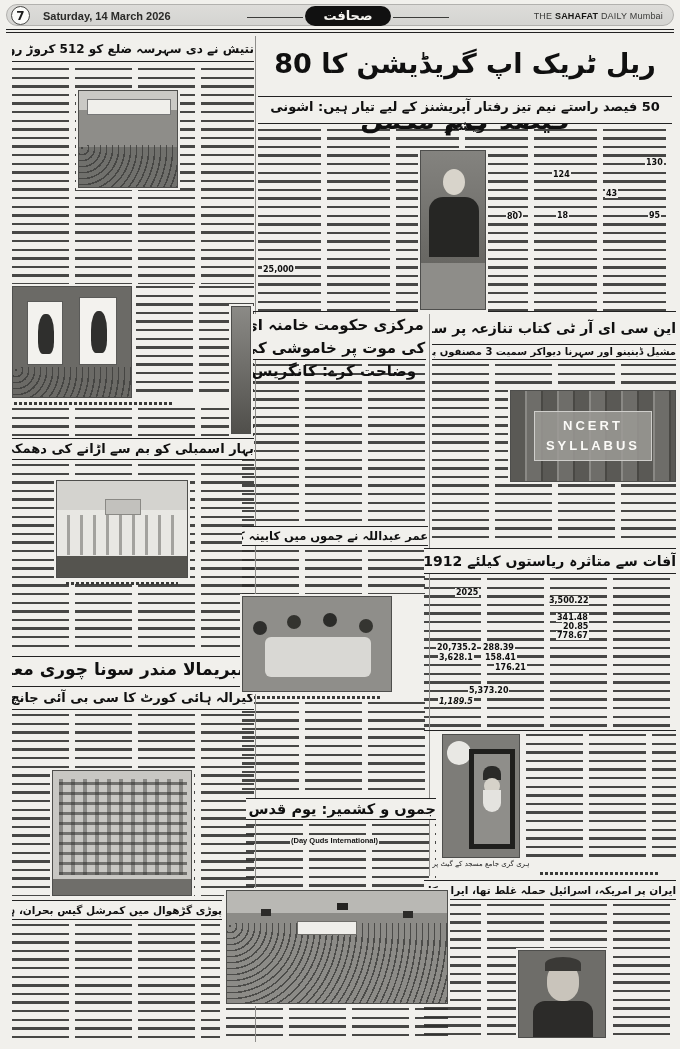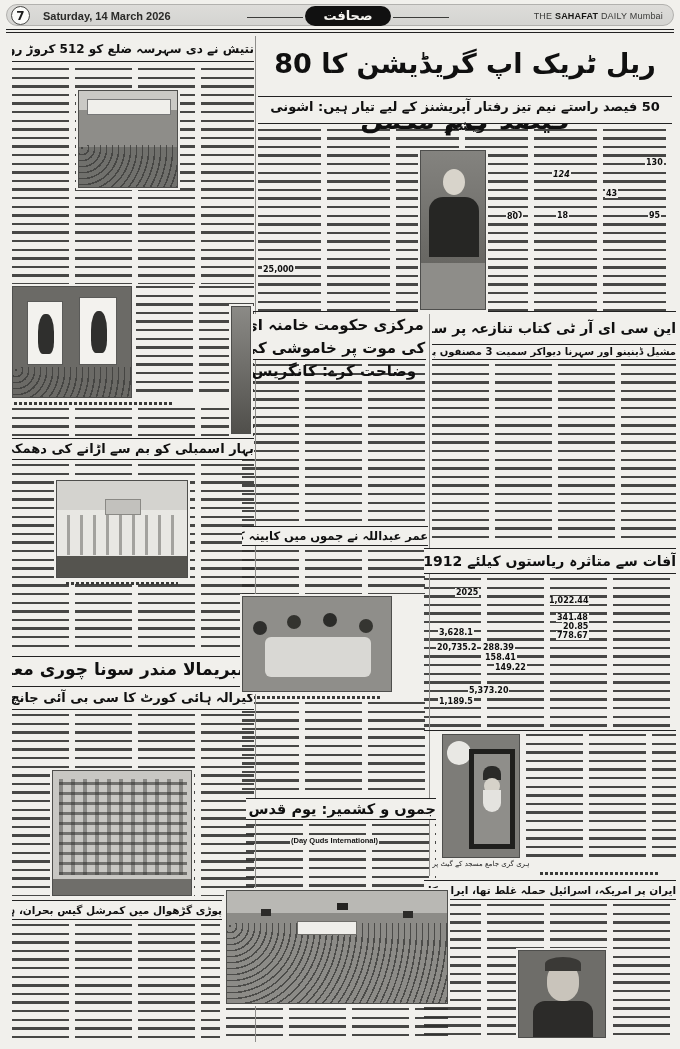--- a/index.html
+++ b/index.html
@@ -66,21 +66,21 @@
 
   <div class="hl ur" style="left:258px;top:36px;width:414px;height:58px;font-size:27px;line-height:56px;">ریل ٹریک اپ گریڈیشن کا 80 فیصد کام مکمل</div>
   <div class="hl ur" style="left:258px;top:96px;width:414px;height:28px;font-size:13px;line-height:19px;border-top:1.5px solid #222;border-bottom:1px solid #222;">50 فیصد راستے نیم تیز رفتار آپریشنز کے لیے تیار ہیں: اشونی ویشنو</div>
   <div class="textsim wide" style="left:258px;top:120px;width:414px;height:192px;"></div>
   <div class="photo" style="left:420px;top:150px;width:66px;height:160px;background:linear-gradient(#84837f,#5c5b57);">
     <div style="position:absolute;left:22px;top:18px;width:22px;height:26px;border-radius:50%;background:#d8d4cb;"></div>
     <div style="position:absolute;left:8px;top:46px;width:50px;height:60px;border-radius:14px 14px 0 0;background:#262624;"></div>
     <div style="position:absolute;left:0;bottom:0;width:100%;height:46px;background:#8e8d89;"></div>
   </div>
   <span class="num" style="left:645px;top:158px;">130</span>
-  <span class="num" style="left:552px;top:170px;font-style:italic;">124</span>
+  <span class="num" style="left:552px;top:170px;">124</span>
   <span class="num" style="left:510px;top:193px;margin-top:18px;">90</span>
   <span class="num" style="left:605px;top:189px;">43</span>
   <span class="num" style="left:506px;top:212px;">80</span>
   <span class="num" style="left:556px;top:211px;">18</span>
   <span class="num" style="left:648px;top:211px;">95</span>
   <span class="num" style="left:262px;top:265px;">25,000</span>
   <div class="hrule" style="left:242px;top:311px;width:434px;"></div>
 
   <div class="hl ur nowrap" style="left:12px;top:38px;width:242px;height:24px;font-size:12px;line-height:22px;border-bottom:1px solid #222;">نتیش نے دی سہرسہ ضلع کو 512 کروڑ روپے کی اسکیموں کی سوغات</div>
   <div class="textsim" style="left:12px;top:68px;width:242px;height:216px;"></div>
@@ -146,35 +146,41 @@
     <div style="position:absolute;left:34px;top:18px;width:10px;height:7px;background:#2c2b29;"></div>
     <div style="position:absolute;left:110px;top:12px;width:11px;height:7px;background:#232220;"></div>
     <div style="position:absolute;left:176px;top:20px;width:10px;height:7px;background:#2c2b29;"></div>
     <div style="position:absolute;left:70px;top:30px;width:60px;height:14px;background:#efeeea;border:1px solid #6f6e6a;"></div>
   </div>
   <div class="textsim" style="left:226px;top:1008px;width:222px;height:34px;"></div>
 
   <div class="hl ur nowrap" style="left:432px;top:316px;width:244px;height:26px;font-size:14px;line-height:24px;">این سی ای آر ٹی کتاب تنازعہ پر سپریم کورٹ کا سخت قدم</div>
   <div class="hl ur nowrap" style="left:432px;top:344px;width:244px;height:16px;font-size:10px;line-height:14px;border-top:1px solid #222;border-bottom:1px solid #222;">مشیل ڈینینو اور سہرنا دیواکر سمیت 3 مصنفوں پر عائد کی پابندی</div>
   <div class="textsim" style="left:432px;top:364px;width:244px;height:180px;"></div>
+  <div class="photo" style="left:510px;top:390px;width:166px;height:92px;background:repeating-linear-gradient(90deg,#5a5955 0 14px,#8a8985 14px 16px,#6e6d69 16px 30px,#494844 30px 32px);">
+    <div class="ncert-label">
+      <span>NCERT</span>
+      <span>SYLLABUS</span>
+    </div>
+  </div>
 
   <div class="hl ur nowrap" style="left:424px;top:548px;width:252px;height:26px;font-size:14px;line-height:24px;border-top:1px solid #222;border-bottom:1px solid #222;">آفات سے متاثرہ ریاستوں کیلئے 1912 کروڑ روپے منظور</div>
   <div class="textsim" style="left:424px;top:578px;width:252px;height:150px;"></div>
   <span class="num" style="left:455px;top:588px;">2025</span>
-  <span class="num" style="left:548px;top:596px;">1,022.44</span>
+  <span class="num" style="left:548px;top:596px;">3,500.22</span>
   <span class="num" style="left:556px;top:613px;">341.48</span>
   <span class="num" style="left:562px;top:622px;">20.85</span>
   <span class="num" style="left:556px;top:631px;">778.67</span>
   <span class="num" style="left:482px;top:643px;">288.39</span>
   <span class="num" style="left:436px;top:643px;">20,735.2</span>
   <span class="num" style="left:484px;top:653px;">158.41</span>
-  <span class="num" style="left:438px;top:628px;text-align:center;">3,628.1</span>
-  <span class="num" style="left:494px;top:663px;">149.22</span>
+  <span class="num" style="left:438px;top:653px;text-align:center;">3,628.1</span>
+  <span class="num" style="left:494px;top:663px;">176.21</span>
   <span class="num" style="left:468px;top:686px;">5,373.20</span>
-  <span class="num" style="left:438px;top:697px;">1,189.5</span>
+  <span class="num" style="left:438px;top:697px;font-style:italic;">1,189.5</span>
 
   <div class="hrule" style="left:424px;top:730px;width:252px;"></div>
   <div class="photo" style="left:442px;top:734px;width:78px;height:124px;background:#7d7c78;">
     <div style="position:absolute;left:4px;top:6px;width:24px;height:24px;border-radius:50%;background:#e9e8e4;"></div>
     <div style="position:absolute;left:26px;top:14px;width:46px;height:100px;background:#1f1f1d;">
       <div style="position:absolute;left:5px;top:5px;width:36px;height:90px;background:#8f8e8a;">
         <div style="position:absolute;left:9px;top:12px;width:18px;height:14px;background:#2a2a28;border-radius:8px 8px 0 0;"></div>
         <div style="position:absolute;left:10px;top:24px;width:16px;height:16px;background:#d6d2c9;border-radius:50%;"></div>
         <div style="position:absolute;left:9px;top:36px;width:18px;height:22px;background:#e4e3df;border-radius:0 0 9px 9px;"></div>
       </div>

